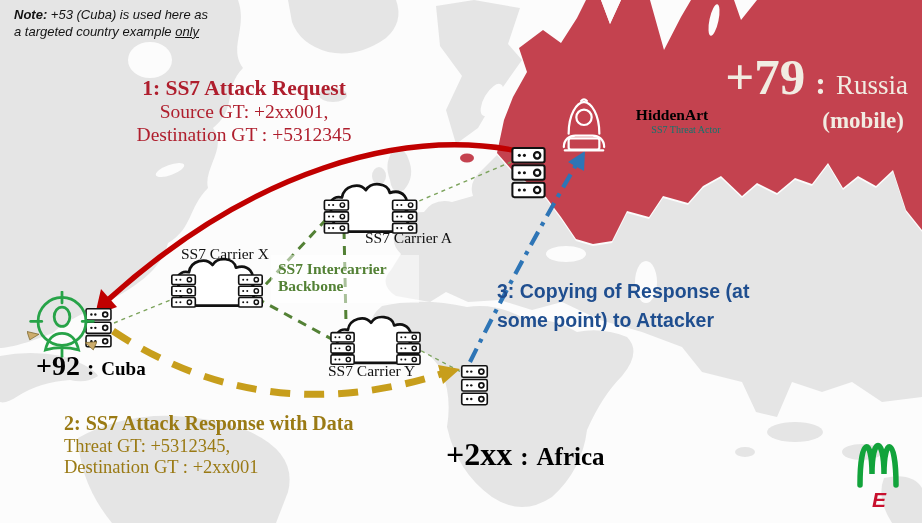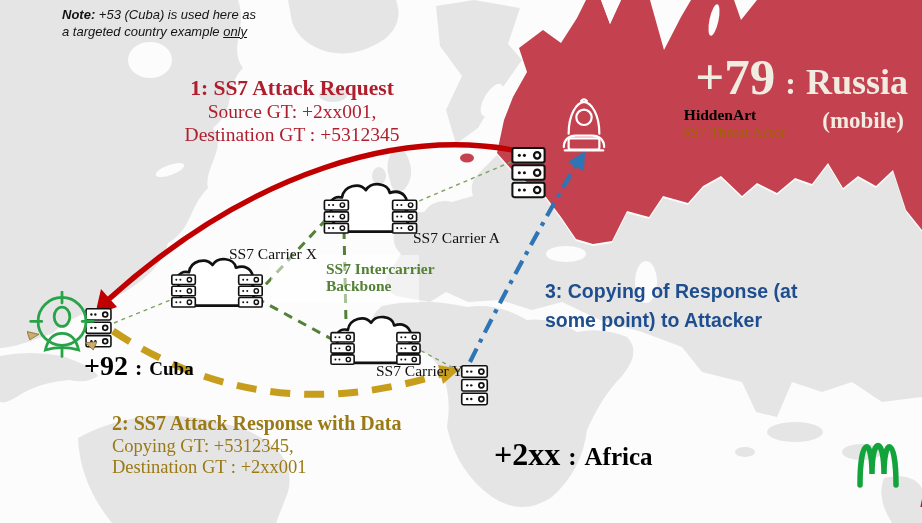--- a/index.html
+++ b/index.html
@@ -1,38 +1,38 @@
 <!DOCTYPE html>
 <html><head>
 <meta charset="utf-8">
 <style>
   html,body{margin:0;padding:0;background:#fff;}
   #stage{position:relative;width:922px;height:523px;overflow:hidden;background:#FCFCFC;
          font-family:"Liberation Serif",serif;}
   #map-svg{position:absolute;left:0;top:0;z-index:1;}
-  .txt{position:absolute;z-index:3;white-space:nowrap;margin-left:48px;}
+  .txt{position:absolute;z-index:3;white-space:nowrap;}
   .serif{font-family:"Liberation Serif",serif;}
   .sans{font-family:"Liberation Sans",sans-serif;}
   .note{font-family:"Liberation Sans",sans-serif;font-style:italic;font-size:13px;
         line-height:16.5px;color:#141414;}
   .note b{font-weight:bold;}
   .u{text-decoration:underline;}
   .step1{color:#AF1E2D;text-align:center;line-height:23px;font-size:19.5px;}
   .step1 .t{font-size:21.5px;font-weight:bold;}
   .step2{color:#9A7A14;text-align:left;line-height:20.5px;font-size:18.5px;}
   .step2 .t{font-size:20px;font-weight:bold;line-height:25px;}
   .step3{color:#1F4E8F;font-family:"Liberation Sans",sans-serif;font-weight:bold;
          font-size:19.5px;line-height:29px;}
   .cream{color:#F1ECE2;}
   .code-lbl{display:flex;align-items:baseline;}
   .carrier-lbl{font-size:15.5px;color:#111;}
   .backbone{color:#538135;font-weight:bold;font-size:15.5px;line-height:17px;}
   .backbone-box{position:absolute;z-index:2;background:rgba(255,255,255,.5);}
   .attacker-name{font-size:15.5px;font-weight:bold;color:#000;}
-  .attacker-role{font-size:15px;color:#a16207;padding-left:28px;}
+  .attacker-role{font-size:10px;color:#0f766e;padding-left:28px;}
   .logo-e{font-family:"Liberation Sans",sans-serif;font-weight:bold;font-style:italic;
           font-size:21px;color:#C8102E;}
 </style>
 </head>
 <body>
 
 <div id="stage">
 
 <svg id="map-svg" width="922" height="523" viewBox="0 0 922 523">
   <defs>
@@ -199,21 +199,21 @@
 <div class="txt serif step1" style="left:98px;top:77px;width:292px;">
   <div class="t">1: SS7 Attack Request</div>
   <div>Source GT: +2xx001,</div>
   <div>Destination GT : +5312345</div>
 </div>
 
 <div class="txt serif cream" style="right:14px;top:48px;text-align:right;">
   <div class="code-lbl" style="justify-content:flex-end;">
     <span style="font-size:51px;font-weight:bold;">+79</span>
     <span style="font-size:32px;font-weight:bold;margin:0 10px;">:</span>
-    <span style="font-size:36px;font-weight:bold;">Russia</span>
+    <span style="font-size:27px;font-weight:normal;">Russia</span>
   </div>
   <div style="font-size:23px;font-weight:bold;margin-top:2px;padding-right:4px;">(mobile)</div>
 </div>
 
 <div class="txt serif" style="left:602px;top:106px;width:140px;text-align:center;">
   <div class="attacker-name">HiddenArt</div>
   <div class="attacker-role">SS7 Threat Actor</div>
 </div>
 
 <div class="txt serif carrier-lbl" style="left:365px;top:229px;">SS7 Carrier A</div>
@@ -231,21 +231,21 @@
 </div>
 
 <div class="txt serif code-lbl" style="left:36px;top:350px;color:#000;">
   <span style="font-size:28px;font-weight:bold;">+92</span>
   <span style="font-size:22px;font-weight:bold;margin:0 7px;">:</span>
   <span style="font-size:19px;font-weight:bold;">Cuba</span>
 </div>
 
 <div class="txt serif step2" style="left:64px;top:411px;">
   <div class="t">2: SS7 Attack Response with Data</div>
-  <div>Copying GT: +5312345,</div>
+  <div>Threat GT: +5312345,</div>
   <div>Destination GT : +2xx001</div>
 </div>
 
 <div class="txt serif code-lbl" style="left:446px;top:436px;color:#000;">
   <span style="font-size:32px;font-weight:bold;">+2xx</span>
   <span style="font-size:25px;font-weight:bold;margin:0 8px;">:</span>
   <span style="font-size:25px;font-weight:bold;">Africa</span>
 </div>
 
 <div class="txt logo-e" style="left:868px;top:488px;width:22px;text-align:center;">E</div>

